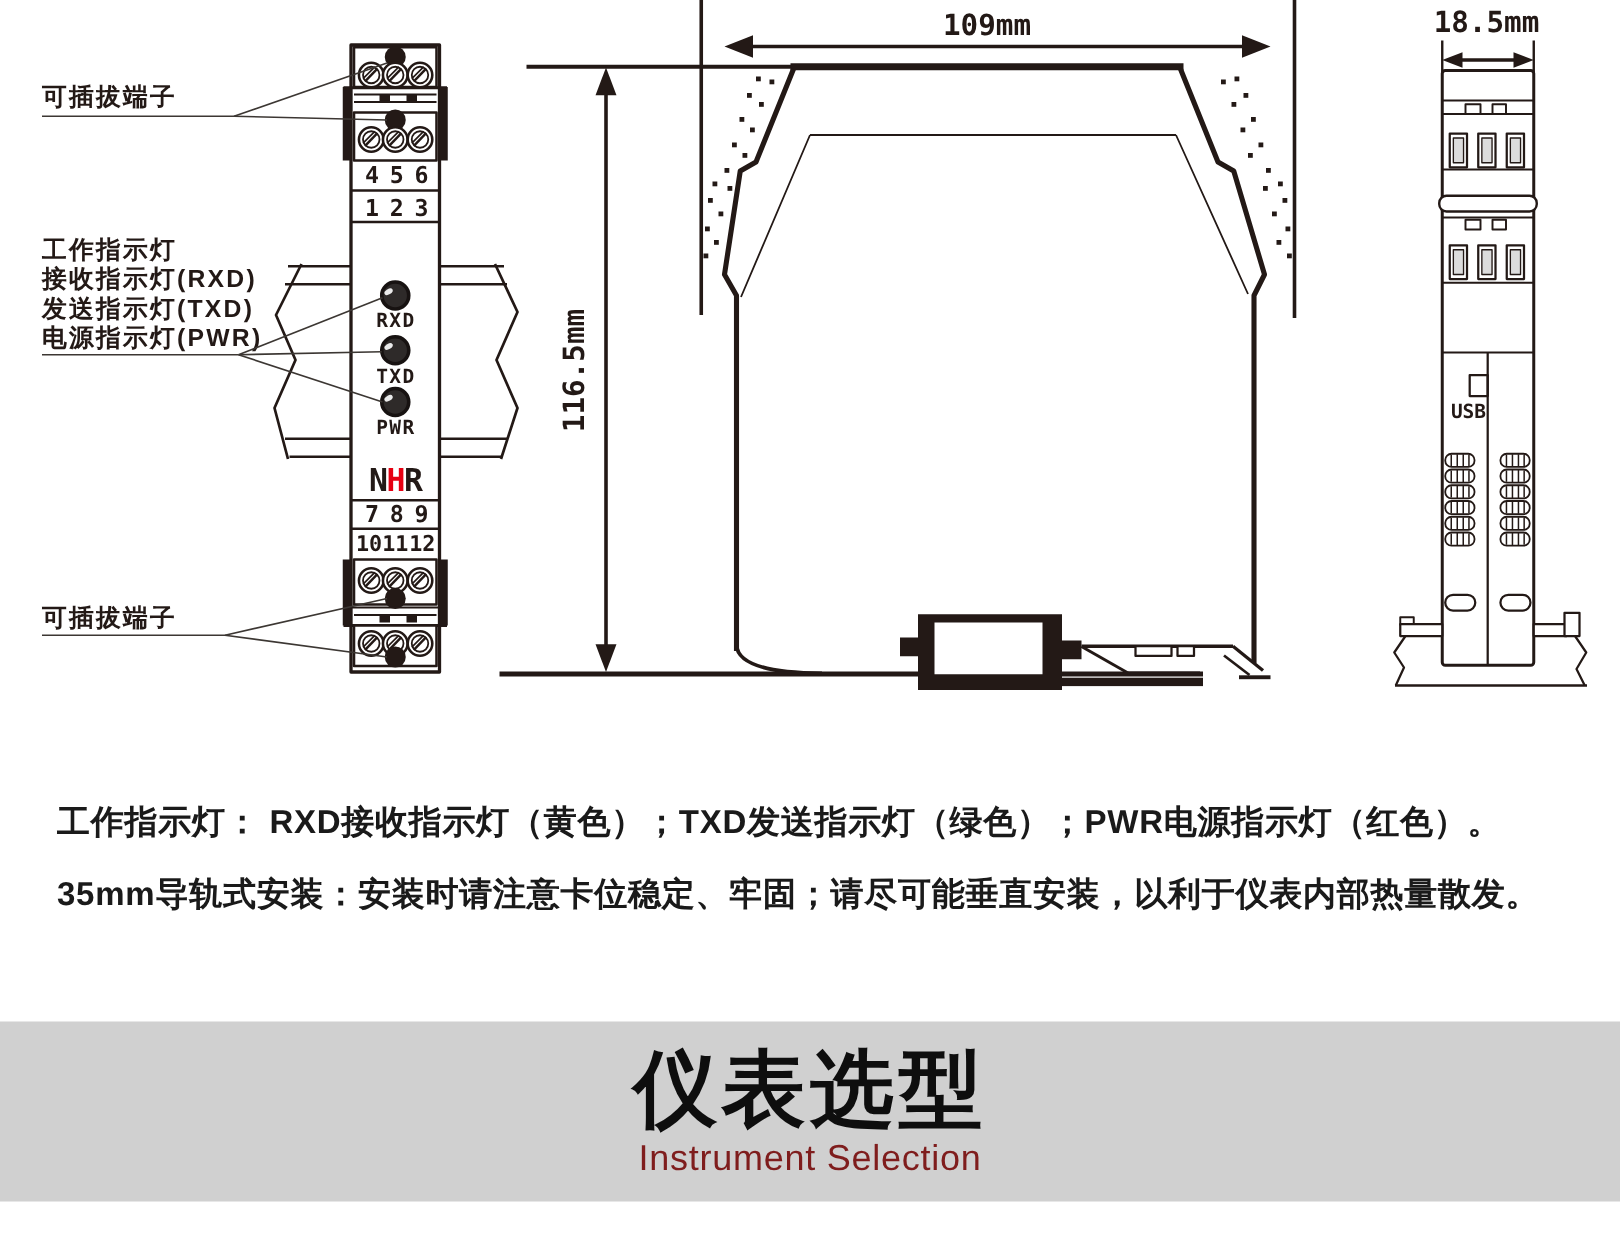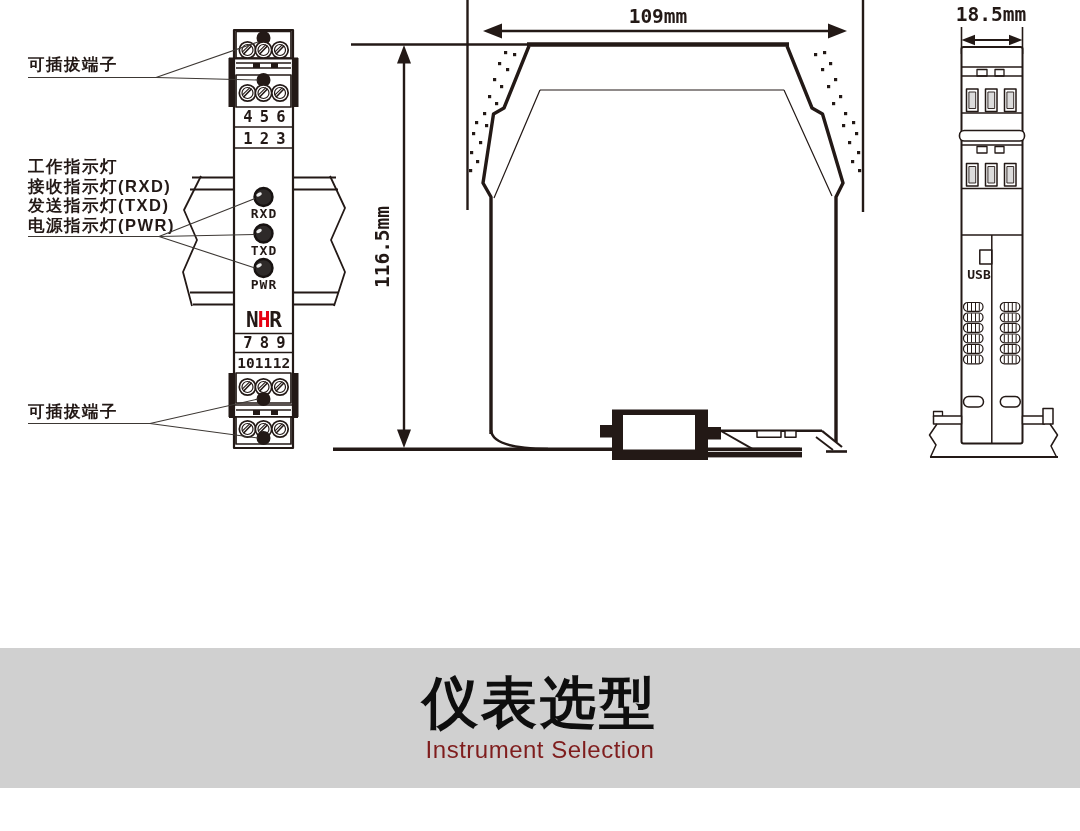--- a/index.html
+++ b/index.html
@@ -3,21 +3,21 @@
 <meta charset="utf-8">
 <style>
   html,body{margin:0;padding:0;background:#ffffff;}
   .page{position:relative;width:1080px;height:831px;background:#fff;overflow:hidden;
         font-family:"Liberation Sans","DejaVu Sans",sans-serif;}
   svg{position:absolute;left:0;top:0;}
   svg text{font-family:"DejaVu Sans Mono","Liberation Mono",monospace;font-weight:bold;fill:#231916;}
   svg text.cjk{font-family:"Liberation Sans","DejaVu Sans",sans-serif;letter-spacing:1.5px;}
   .notes{position:absolute;left:38px;top:533px;width:1010px;}
   .notes p{margin:0 0 19px 0;font-size:22px;font-weight:bold;color:#1a1a1a;letter-spacing:0.5px;line-height:29px;}
-  .banner{position:absolute;left:0;top:648px;width:1080px;height:140px;background:#d0d0d0;
+  .banner{position:absolute;left:0;top:681px;width:1080px;height:120px;background:#d0d0d0;
           display:flex;flex-direction:column;align-items:center;justify-content:center;}
   .banner .title{font-size:56px;font-weight:bold;color:#0e0e0e;letter-spacing:3px;line-height:60px;}
   .banner .subtitle{font-size:24px;font-weight:400;color:#7f1d1d;letter-spacing:0.5px;margin-top:3px;}
 </style>
 </head>
 <body>
 
 <div class="page">
 
 <svg width="1080" height="525" viewBox="0 0 1080 525">
@@ -303,19 +303,23 @@
       <rect x="933.5" y="416" width="28" height="8" stroke-width="1.5"></rect>
       <rect x="1022.5" y="416" width="22" height="8" stroke-width="1.5"></rect>
       <rect x="1043" y="408.5" width="10" height="15.5" stroke-width="1.5"></rect>
       <path d="M 937 424 L 929.5 435 L 936 445 L 930.5 457" fill="none" stroke-width="1.5"></path>
       <path d="M 1050 424 L 1057.5 435 L 1051 446 L 1056.5 457" fill="none" stroke-width="1.5"></path>
       <line x1="930" y1="457" x2="1058" y2="457" stroke-width="1.8"></line>
     </g>
   </g>
 </svg>
 
+<div class="notes">
+  <p>工作指示灯： RXD接收指示灯（黄色）；TXD发送指示灯（绿色）；PWR电源指示灯（红色）。</p>
+  <p>35mm导轨式安装：安装时请注意卡位稳定、牢固；请尽可能垂直安装，以利于仪表内部热量散发。</p>
+</div>
 
 <div class="banner">
   <div class="title">仪表选型</div>
   <div class="subtitle">Instrument Selection</div>
 </div>
 
 </div>
 
 </body></html>

